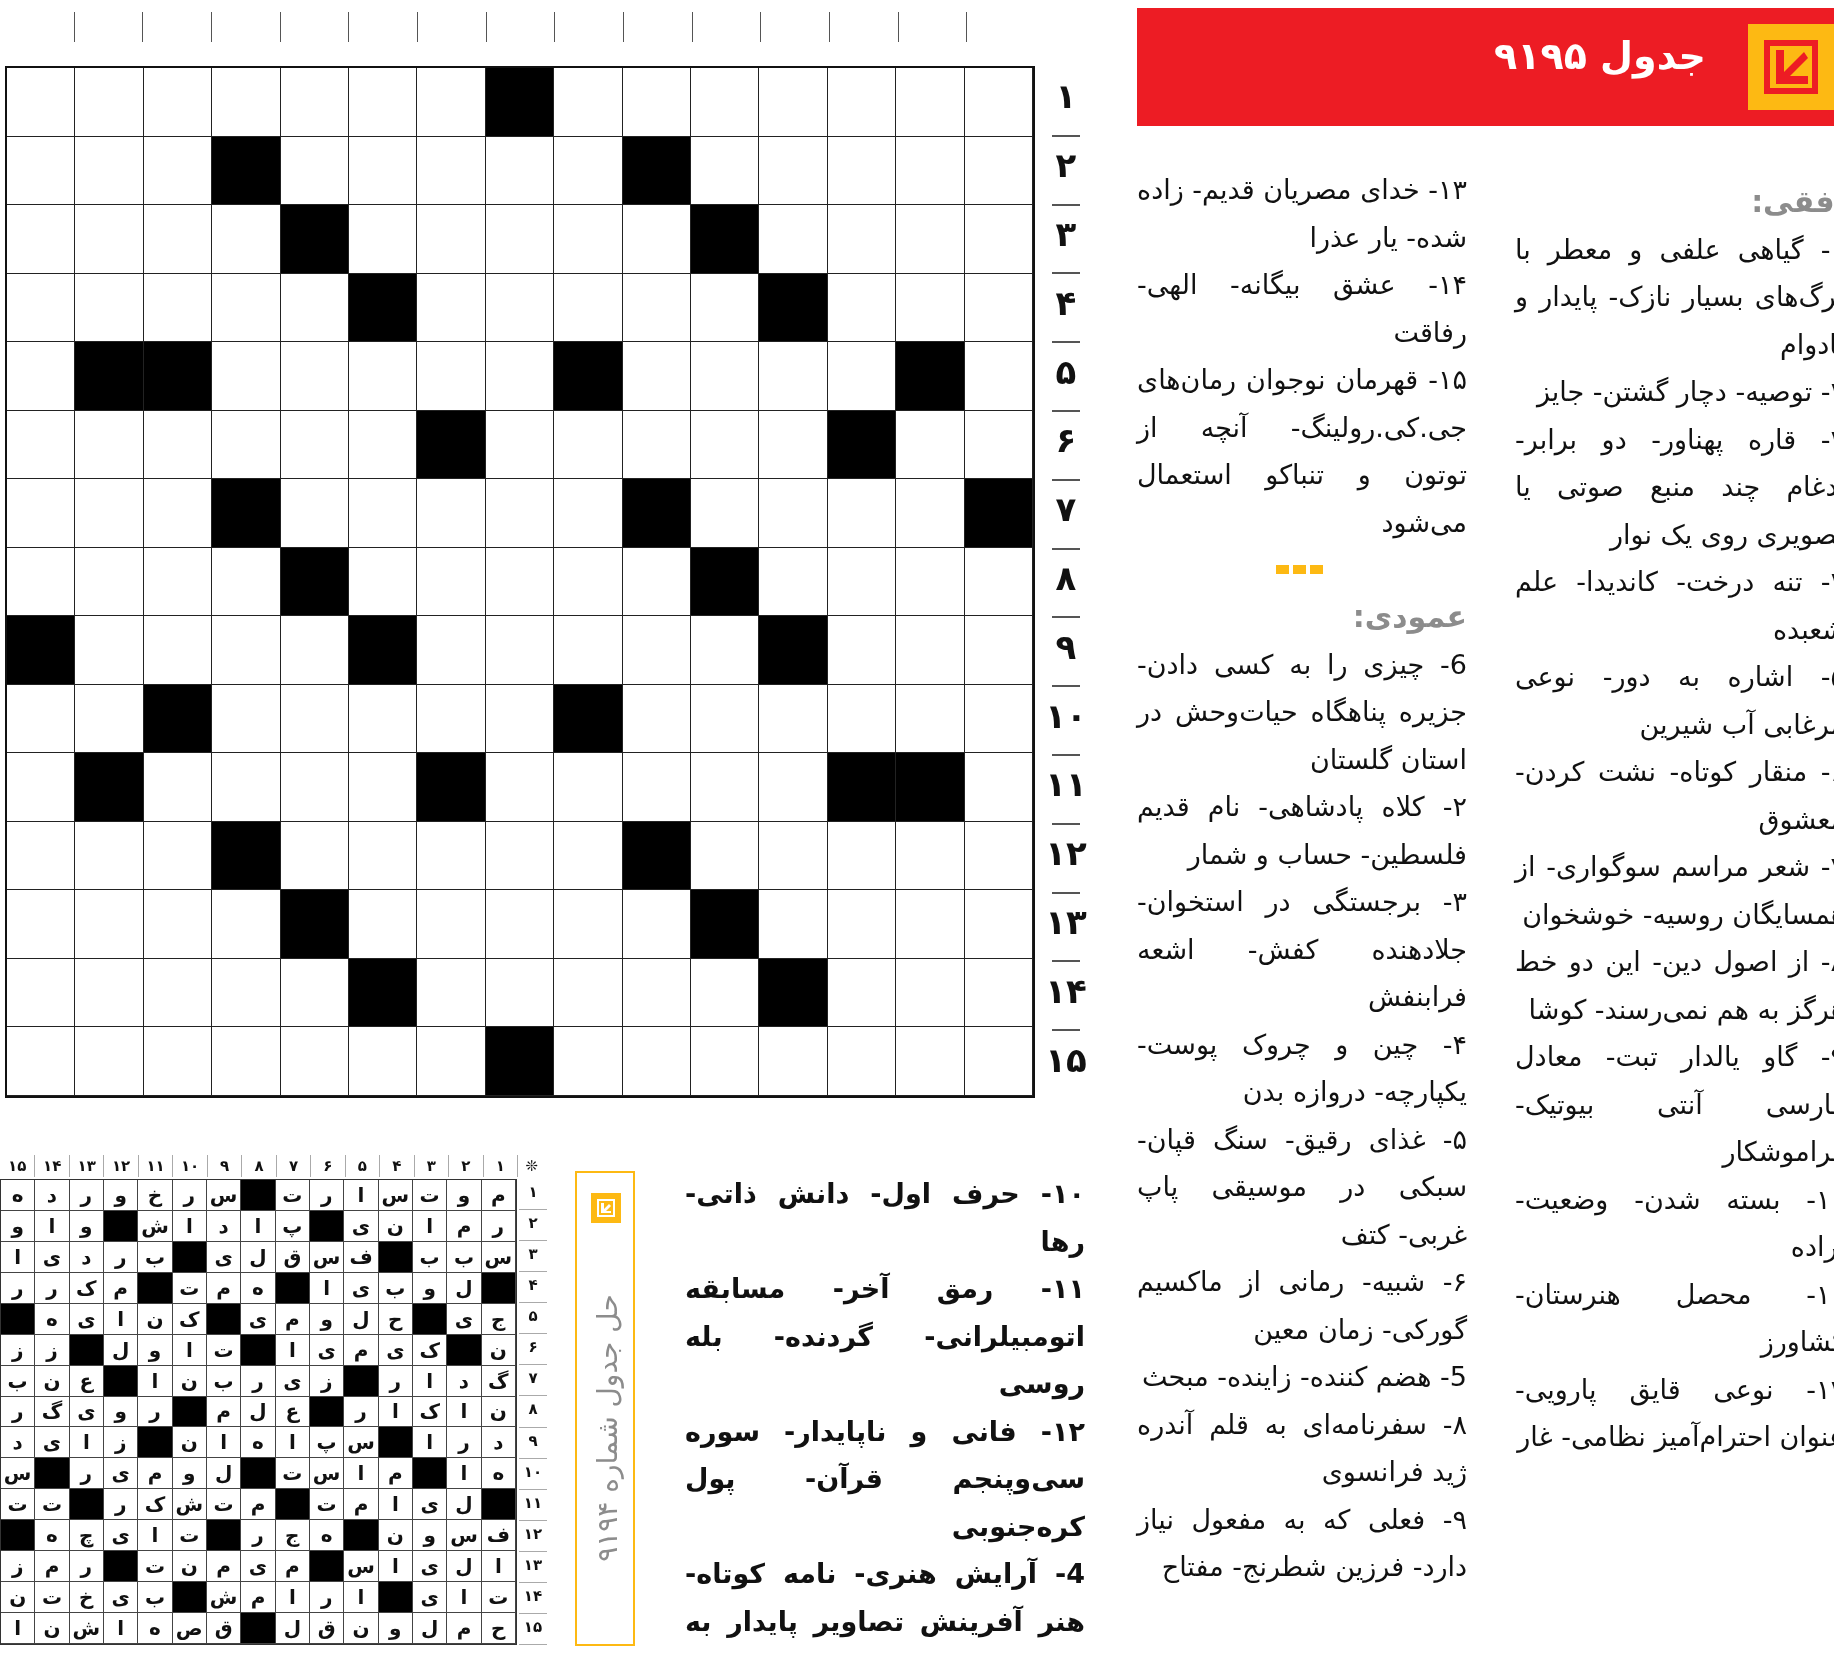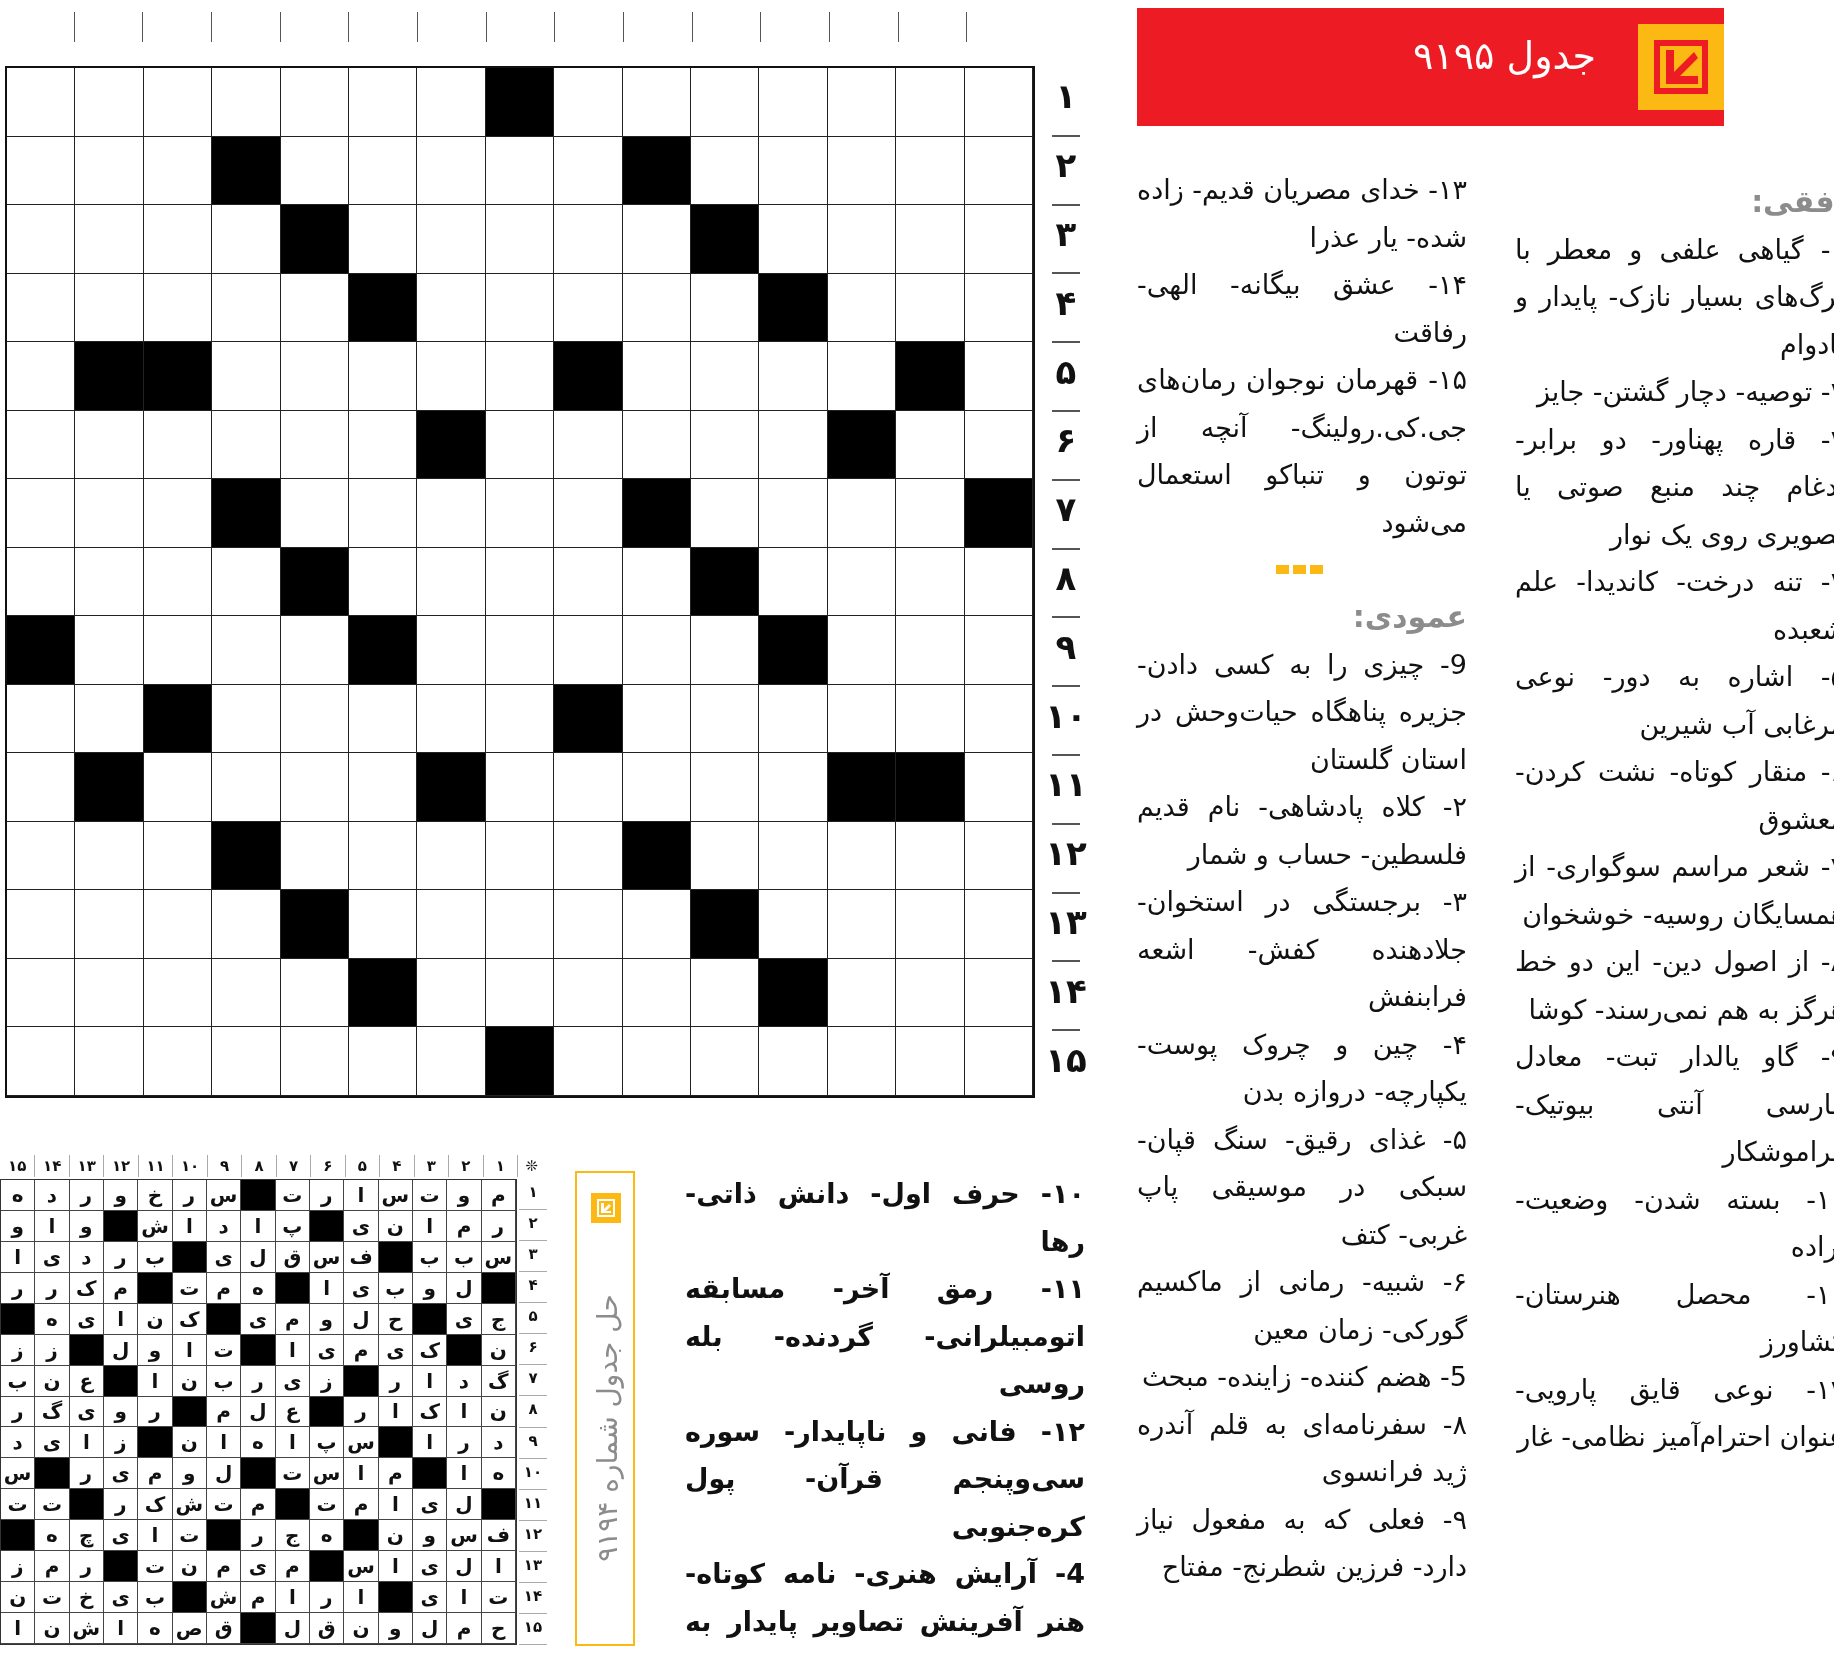--- a/index.html
+++ b/index.html
@@ -21,22 +21,23 @@
 
   .row-labels { position: absolute; left: 1040px; top: 66px; width: 52px; height: 1032px; }
   .row-label {
     position: absolute; left: 0; width: 52px; text-align: center;
     font-family: "DejaVu Sans", sans-serif; font-weight: bold; font-size: 34px; color: #111;
   }
   .row-sep { position: absolute; left: 12px; width: 28px; height: 2px; background: #555; }
 
   
   .banner {
-    position: absolute; left: 1137px; top: 8px; width: 587px; height: 118px;
+    position: absolute; left: 1137px; top: 8px; width: 697px; height: 118px;
     background: #ed1c24;
+    font-weight: bold;
   }
   .banner-title {
     position: absolute; right: 128px; top: 26px; color: #fff;
     font-family: "DejaVu Sans", sans-serif; font-size: 38px; direction: rtl; white-space: nowrap;
   }
   .banner-logo {
     position: absolute; right: 0; top: 16px; width: 86px; height: 86px; background: #fdb913;
     display: flex; align-items: center; justify-content: center;
   }
 
@@ -390,21 +391,21 @@
 <div class="clues col-mid">
   <span class="clue-item">۱۳- خدای مصریان قدیم- زاده شده- یار عذرا</span>
   <span class="clue-item">۱۴- عشق بیگانه- الهی- رفاقت</span>
   <span class="clue-item">۱۵- قهرمان نوجوان رمان‌های جی.کی.رولینگ- آنچه از توتون و تنباکو استعمال می‌شود</span>
   <div class="divider-dots">
       <span></span>
       <span></span>
       <span></span>
     </div>
   <div class="clue-heading">عمودی:</div>
-  <span class="clue-item">9- چیزی را به کسی دادن- جزیره پناهگاه حیات‌وحش در استان گلستان</span>
+  <span class="clue-item">6- چیزی را به کسی دادن- جزیره پناهگاه حیات‌وحش در استان گلستان</span>
   <span class="clue-item">۲- کلاه پادشاهی- نام قدیم فلسطین- حساب و شمار</span>
   <span class="clue-item">۳- برجستگی در استخوان- جلادهنده کفش- اشعه فرابنفش</span>
   <span class="clue-item">۴- چین و چروک پوست- یکپارچه- دروازه بدن</span>
   <span class="clue-item">۵- غذای رقیق- سنگ قپان- سبکی در موسیقی پاپ غربی- کتف</span>
   <span class="clue-item">۶- شبیه- رمانی از ماکسیم گورکی- زمان معین</span>
   <span class="clue-item">5- هضم کننده- زاینده- مبحث</span>
   <span class="clue-item">۸- سفرنامه‌ای به قلم آندره ژید فرانسوی</span>
   <span class="clue-item">۹- فعلی که به مفعول نیاز دارد- فرزین شطرنج- مفتاح</span>
 </div>
 

